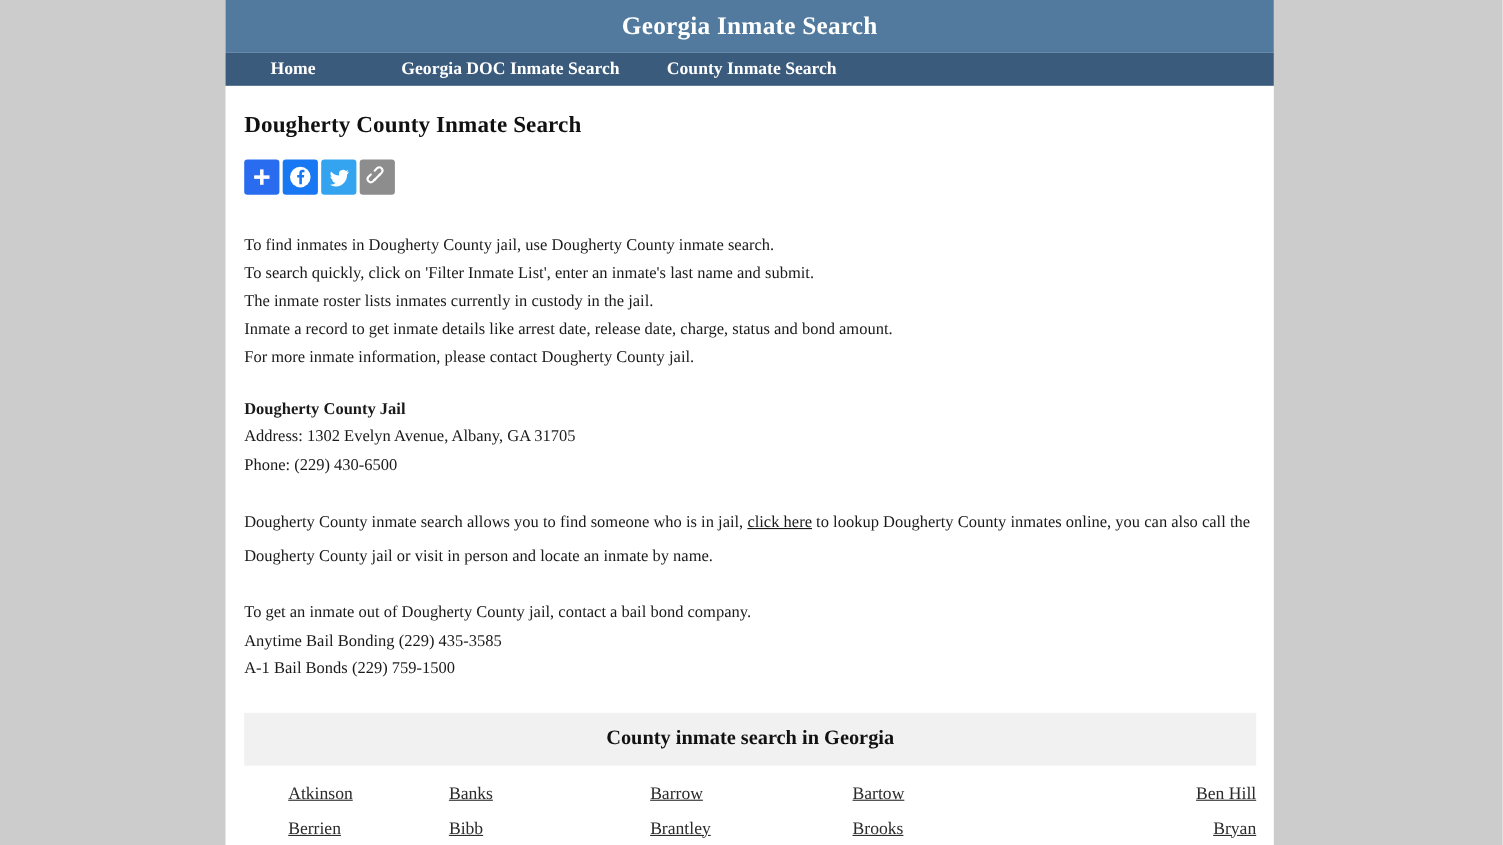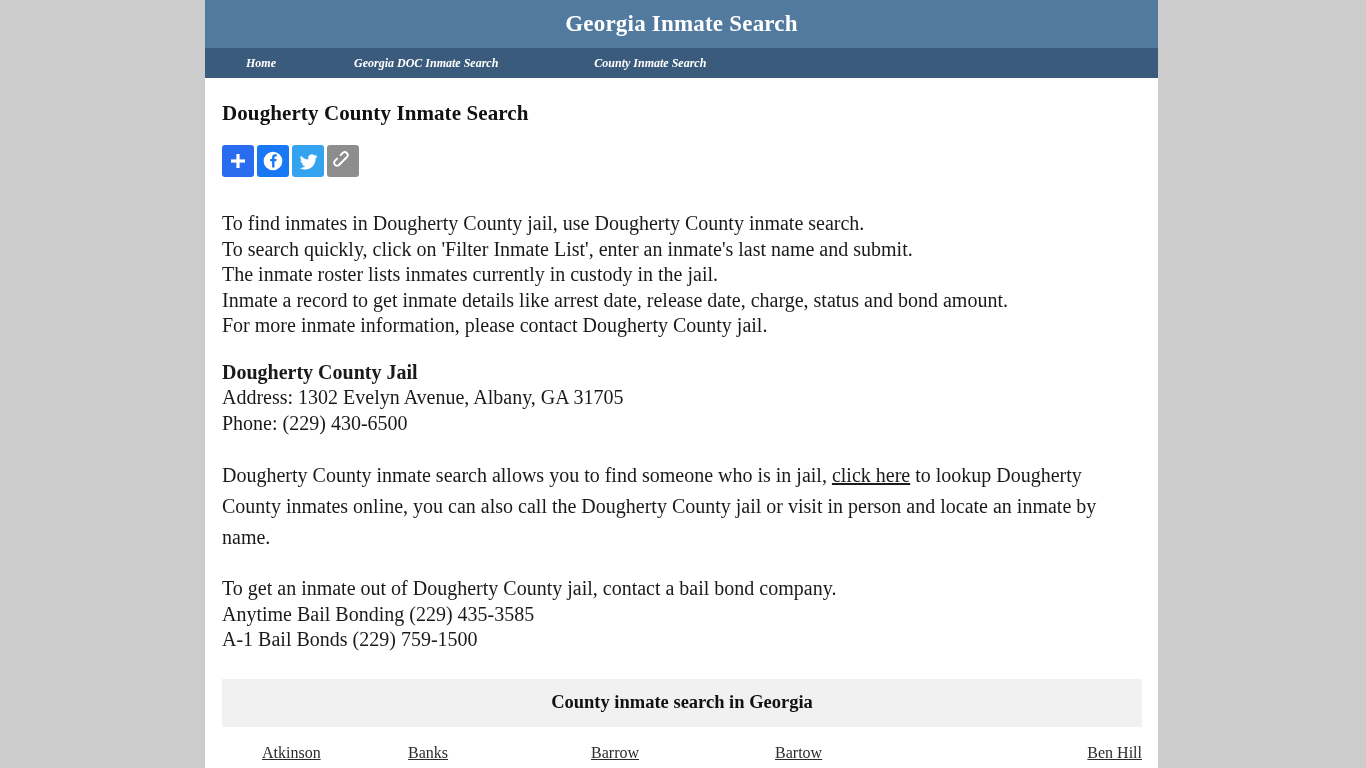--- a/index.html
+++ b/index.html
@@ -44,30 +44,29 @@
   
   .site-nav {
     height: 30px;
     background: #3b5b7d;
     display: flex;
     align-items: center;
     padding-left: 41px;
   }
   .nav-item {
     color: #ffffff;
-    font-size: 12px;
+    font-size: 16px;
     font-weight: bold;
     text-decoration: none;
     white-space: nowrap;
     font-family: "Liberation Serif", "DejaVu Serif", serif;
     cursor: pointer;
-    font-style: italic;
   }
   .nav-item.n0 { margin-right: 78px; }
-  .nav-item.n1 { margin-right: 96px; }
+  .nav-item.n1 { margin-right: 43px; }
 
   
   .content {
     padding: 0 17px 0 17px;
   }
   .page-title {
     margin: 0;
     padding-top: 23px;
     font-size: 21px;
     font-weight: bold;
@@ -101,21 +100,21 @@
 
   
   .intro {
     margin-top: 34px;
   }
   .intro p,
   .addr p,
   .para p,
   .bail p {
     margin: 0;
-    font-size: 20px;
+    font-size: 15px;
     line-height: 25.5px;
     color: #1a1a1a;
   }
   .jail-name {
     font-weight: bold;
   }
   .addr { margin-top: 21px; }
   .para { margin-top: 24px; }
   .para p { line-height: 31px; }
   .bail { margin-top: 23px; }

